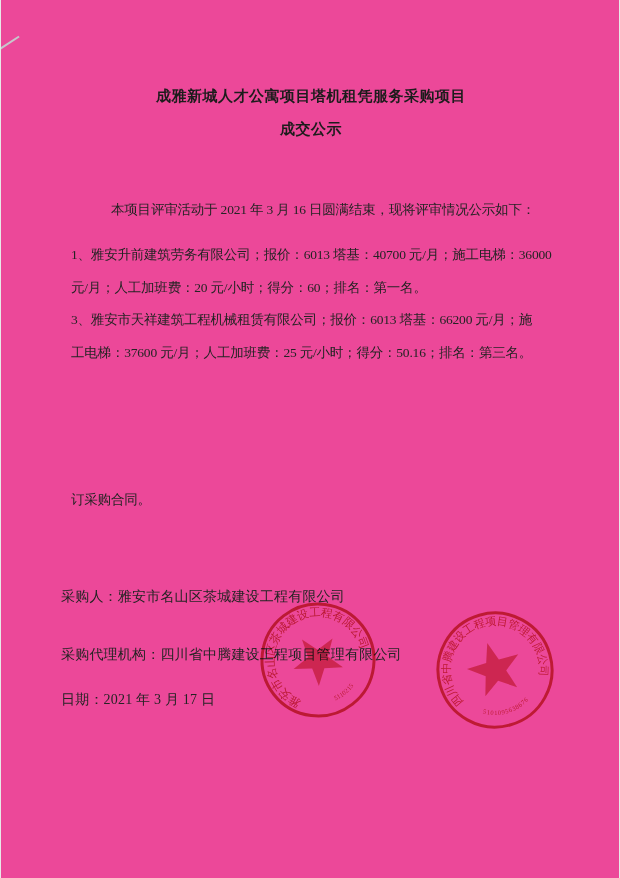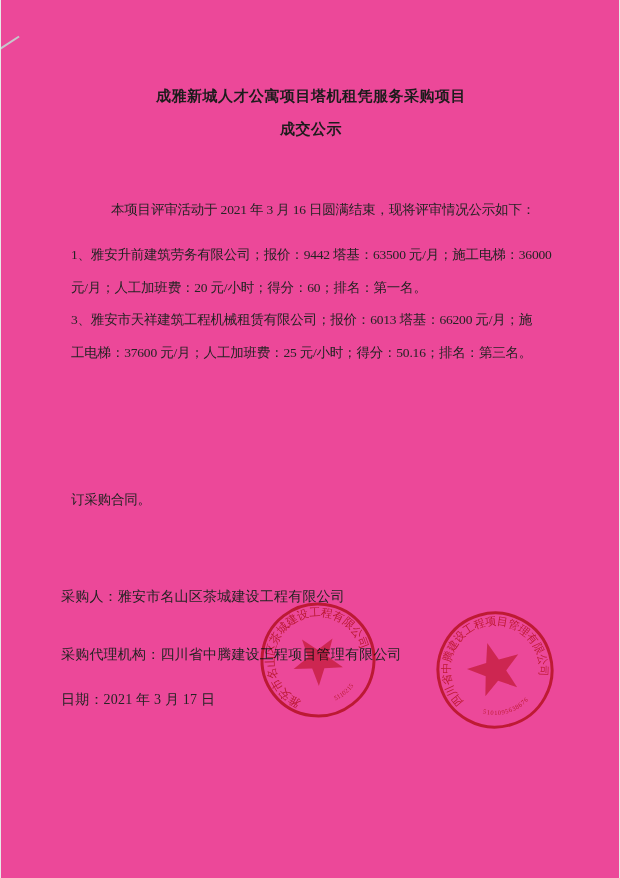--- a/index.html
+++ b/index.html
@@ -59,21 +59,21 @@
 
   <div class="title title1">成雅新城人才公寓项目塔机租凭服务采购项目</div>
   <div class="title title2">成交公示</div>
 
   <div class="intro body-text">
     <div class="indent">本项目评审活动于 2021 年 3 月 16 日圆满结束，现将评审情况公示如下：</div>
   </div>
 
   <div class="items body-text">
     <div>
-      <div>1、雅安升前建筑劳务有限公司；报价：9442 塔基：63500 元/月；施工电梯：36000</div>
+      <div>1、雅安升前建筑劳务有限公司；报价：6013 塔基：40700 元/月；施工电梯：36000</div>
       <div>元/月；人工加班费：20 元/小时；得分：60；排名：第一名。</div>
     </div>
     <div>
       <div>3、雅安市天祥建筑工程机械租赁有限公司；报价：6013 塔基：66200 元/月；施</div>
       <div>工电梯：37600 元/月；人工加班费：25 元/小时；得分：50.16；排名：第三名。</div>
     </div>
   </div>
 
   <div class="closing body-text">
     <div>订采购合同。</div>

